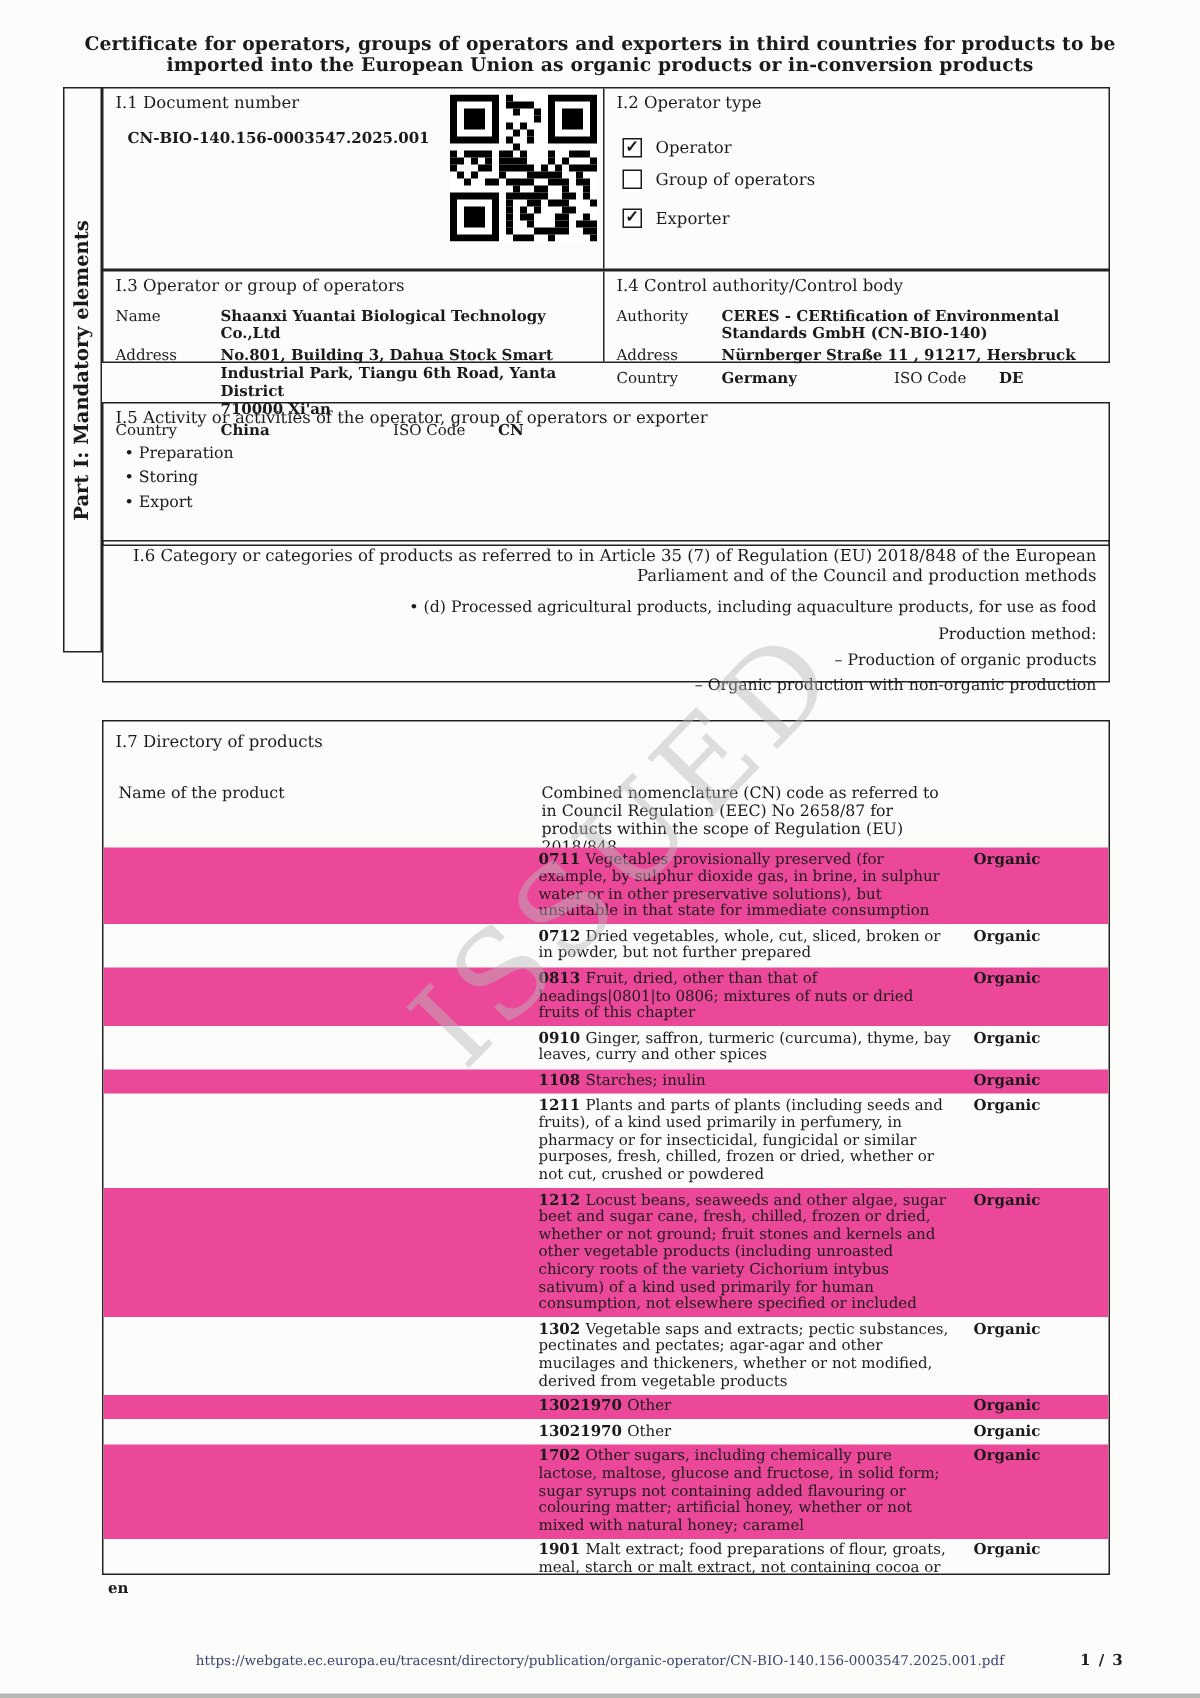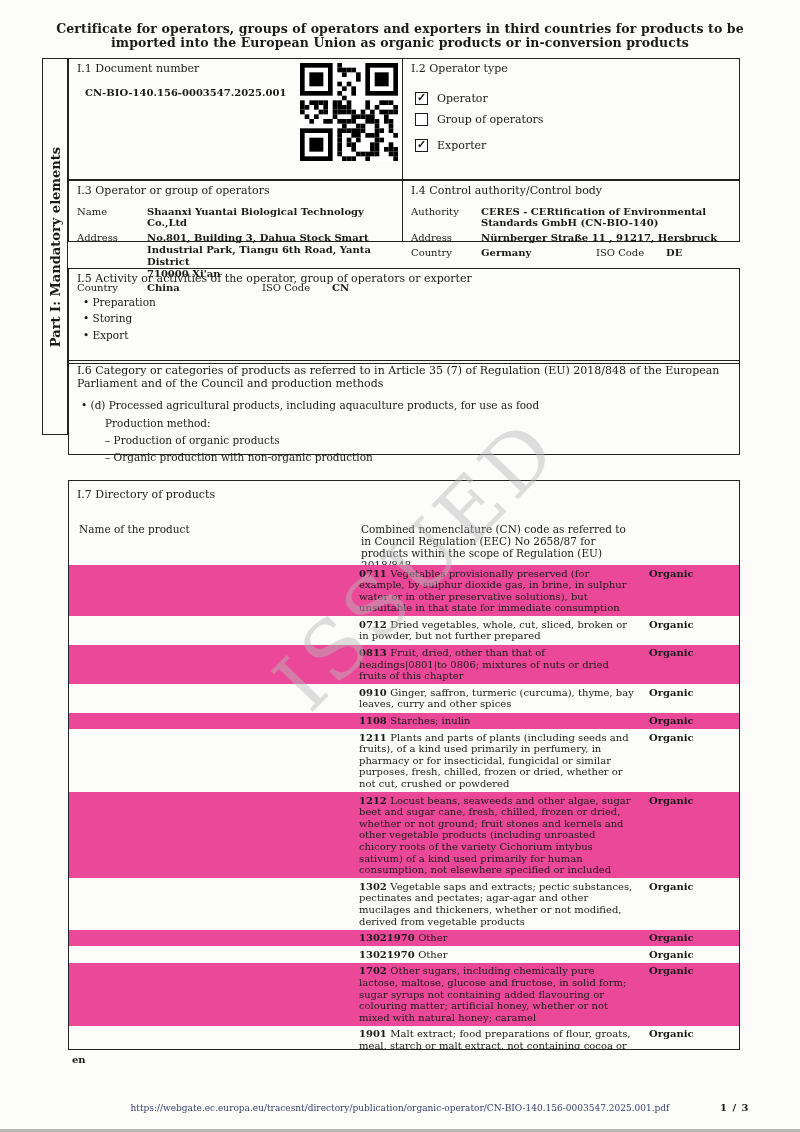--- a/index.html
+++ b/index.html
@@ -10,21 +10,21 @@
   }
   .page-title{
     position:absolute;top:22px;left:52px;width:696px;text-align:center;
     font-weight:bold;font-size:12.5px;line-height:1.12;letter-spacing:.1px;
   }
   
   .box{position:absolute;left:68px;width:672px;border:1.5px solid #222;background:transparent;box-sizing:border-box;}
   .box-i12{top:58px;height:122px;display:flex;}
   .box-i34{top:180px;height:62px;display:flex;}
   .box-i5{top:268px;height:96px;}
-  .box-i6{top:360px;height:95px;}
+  .box-i6{top:360px;height:95px;text-align:right;}
   .box-i7{top:480px;height:570px;overflow:hidden;}
   .cell{position:relative;box-sizing:border-box;padding:4px 8px;}
   .cell-left{width:334px;border-right:1.5px solid #222;flex:none;}
   .cell-right{flex:1;}
   .sec-label{font-size:11px;line-height:1.15;}
   
   .sidebar-box{
     position:absolute;left:42px;top:58px;width:26px;height:377px;
     border:1.5px solid #222;box-sizing:border-box;background:#fcfcfb;
   }

